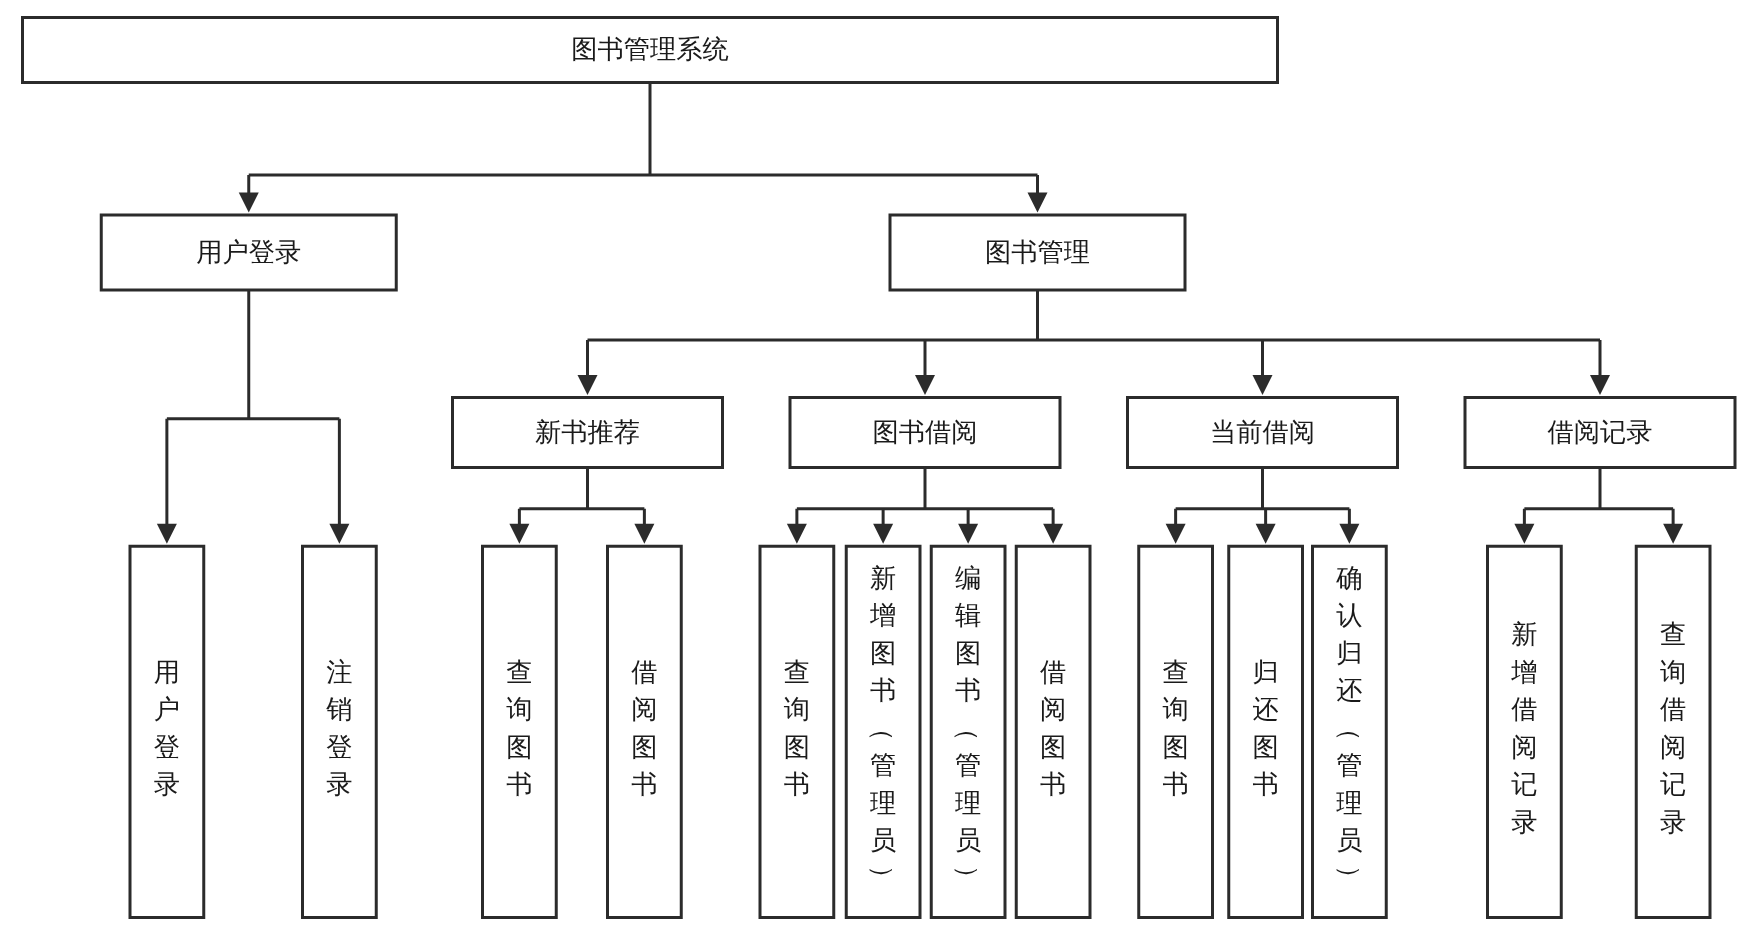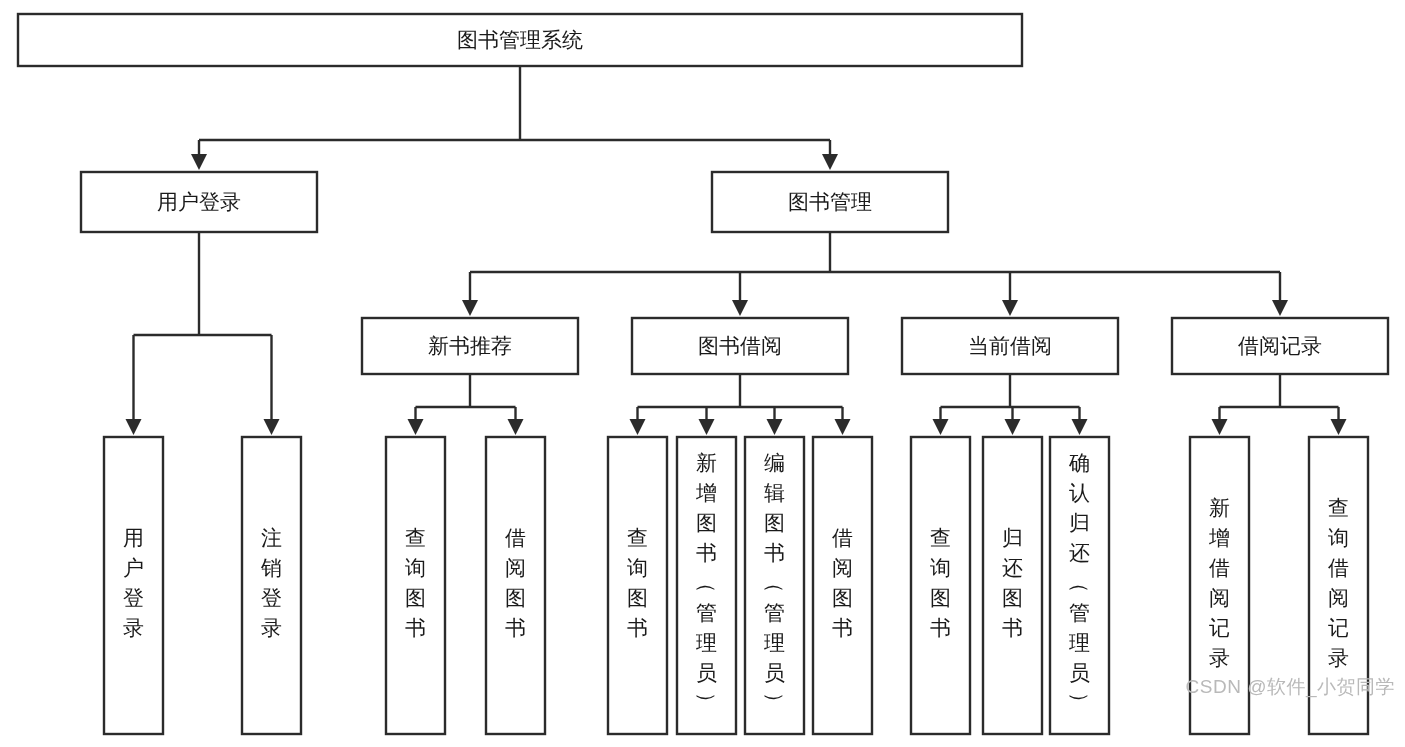--- a/index.html
+++ b/index.html
@@ -326,14 +326,13 @@
             <text x="1338.5" y="544.5" class="node-label-v">询</text>
             <text x="1338.5" y="574.5" class="node-label-v">借</text>
             <text x="1338.5" y="604.5" class="node-label-v">阅</text>
             <text x="1338.5" y="634.5" class="node-label-v">记</text>
             <text x="1338.5" y="664.5" class="node-label-v">录</text>
           </g>
         </g>
       </g>
   </svg>
 
-  <div class="watermark">CSDN @软件_小贺同学</div>
 </div>
 
 </body></html>

